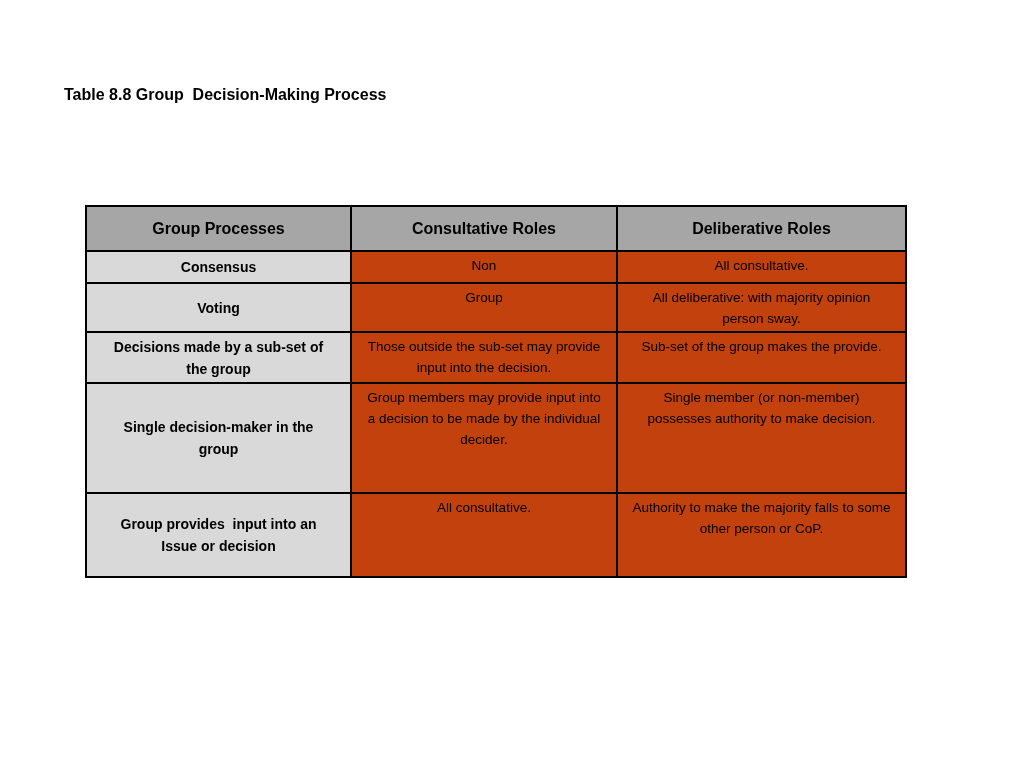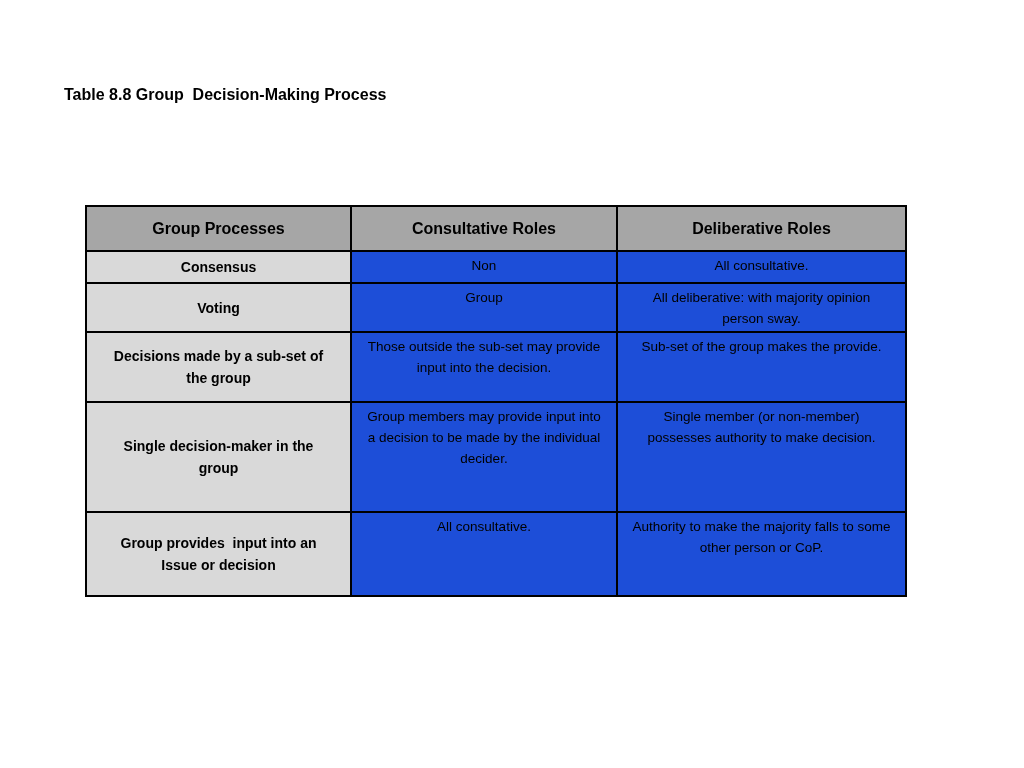--- a/index.html
+++ b/index.html
@@ -54,31 +54,31 @@
   }
   td.proc {
     background: #d9d9d9;
     font-size: 14px;
     font-weight: bold;
     vertical-align: middle;
     line-height: 22px;
     padding: 2px 4px;
   }
   td.body {
-    background: #1d4ed8;
+    background: #c2410c;
     font-size: 13.5px;
     font-weight: normal;
     vertical-align: top;
     line-height: 21px;
     padding: 3px 3px 2px;
   }
   tr.hdr { height: 45px; }
   tr.r0  { height: 32px; }
   tr.r1  { height: 36px; }
-  tr.r2  { height: 70px; }
+  tr.r2  { height: 51px; }
   tr.r3  { height: 110px; }
   tr.r4  { height: 84px; }
 </style>
 </head>
 <body>
 
 <div class="slide">
 
   <h1 class="slide-title">Table 8.8 Group  Decision-Making Process</h1>
 

